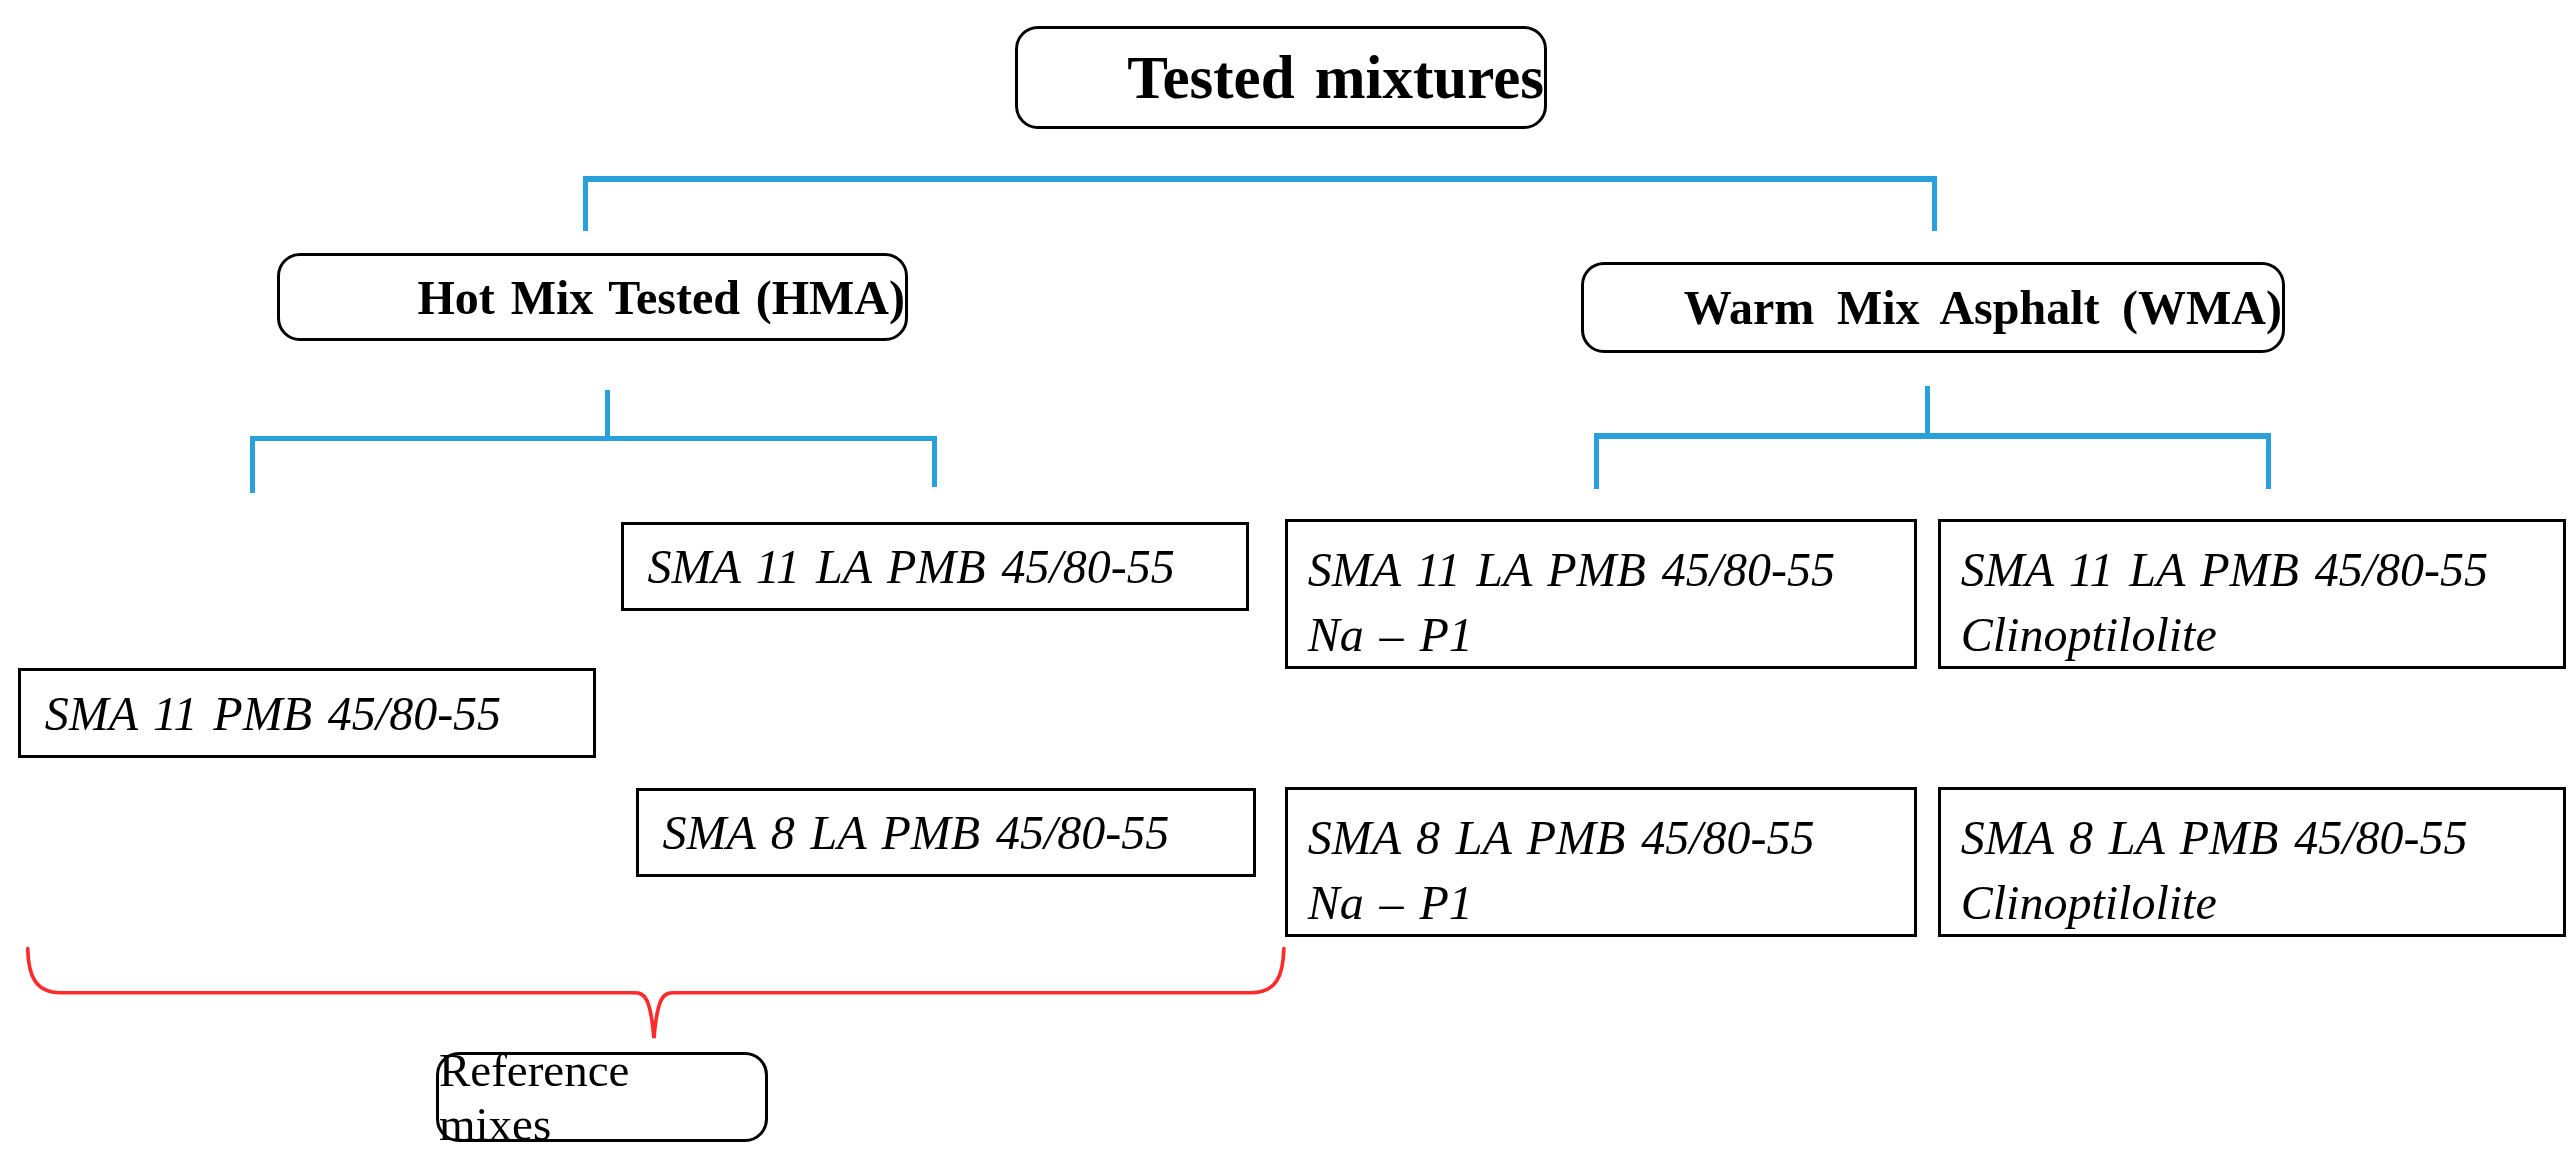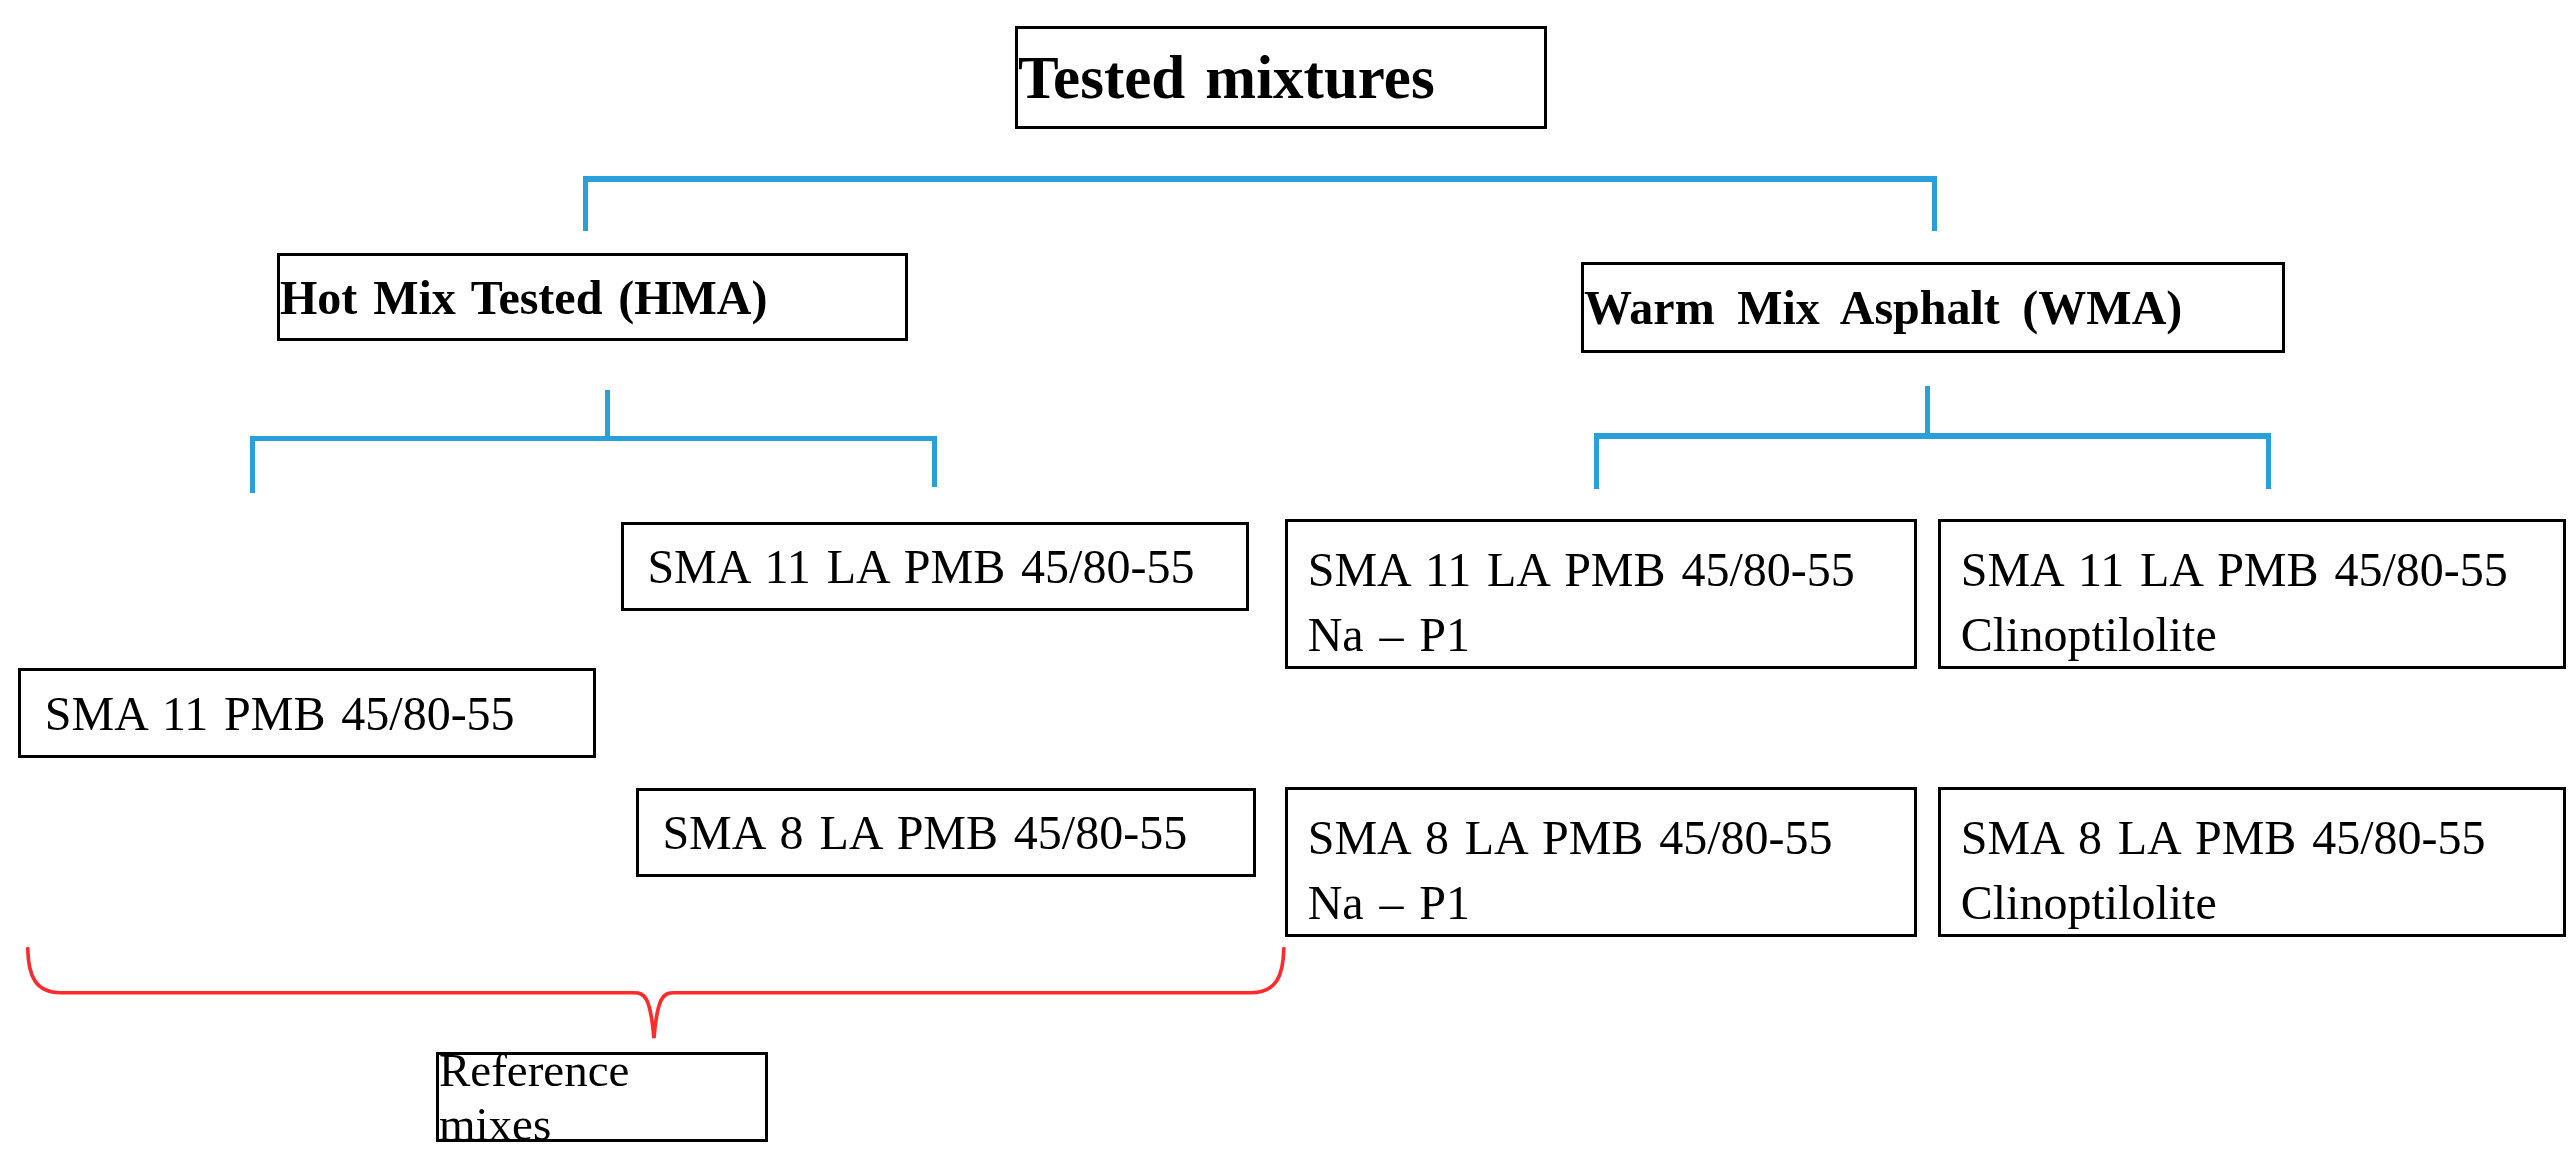--- a/index.html
+++ b/index.html
@@ -12,29 +12,29 @@
     color: #000000;
     overflow: hidden;
   }
   .box {
     position: absolute;
     box-sizing: border-box;
     border: 3.7px solid #000000;
     background: #ffffff;
     word-spacing: 0.08em;
   }
-  .center-both { display: flex; align-items: center; justify-content: flex-start; }
+  .center-both { display: flex; align-items: center; justify-content: flex-end; border-radius: 23px; }
   .vcenter { display: flex; align-items: center; }
   .bold { font-weight: bold; }
 
   #title-box   { left: 1015px; top: 26px;  width: 532px;  height: 103px; font-size: 61px; }
   #hma-box     { left: 277px;  top: 253px; width: 631px; height: 88px; font-size: 48px; }
   #wma-box     { left: 1581px; top: 250px; width: 704px; height: 91px; font-size: 48px; word-spacing: 0.22em; margin-top: 12px; }
 
-  .node { font-size: 48px; }
+  .node { font-size: 48px; font-style: italic; }
   .oneline { padding-left: 23.4px; }
   .twoline { padding: 14.8px 6.1px 0 19.7px; line-height: 65px; }
 
   #node-sma11-la       { left: 621px; top: 522px;  width: 628px; height: 89px; }
   #node-sma11          { left: 18.4px;   top: 668px; width: 578px;  height: 90px; }
   #node-sma8-la        { left: 636px; top: 788px; width: 620px; height: 89px; }
   #node-sma11-la-nap1  { left: 1285px; top: 519px;  width: 632px; height: 150px; }
   #node-sma11-la-clino { left: 1938px; top: 519px;  width: 628px; height: 150px; }
   #node-sma8-la-nap1   { left: 1285px; top: 787px; width: 632px; height: 150px; }
   #node-sma8-la-clino  { left: 1938px; top: 787px; width: 628px; height: 150px; }

